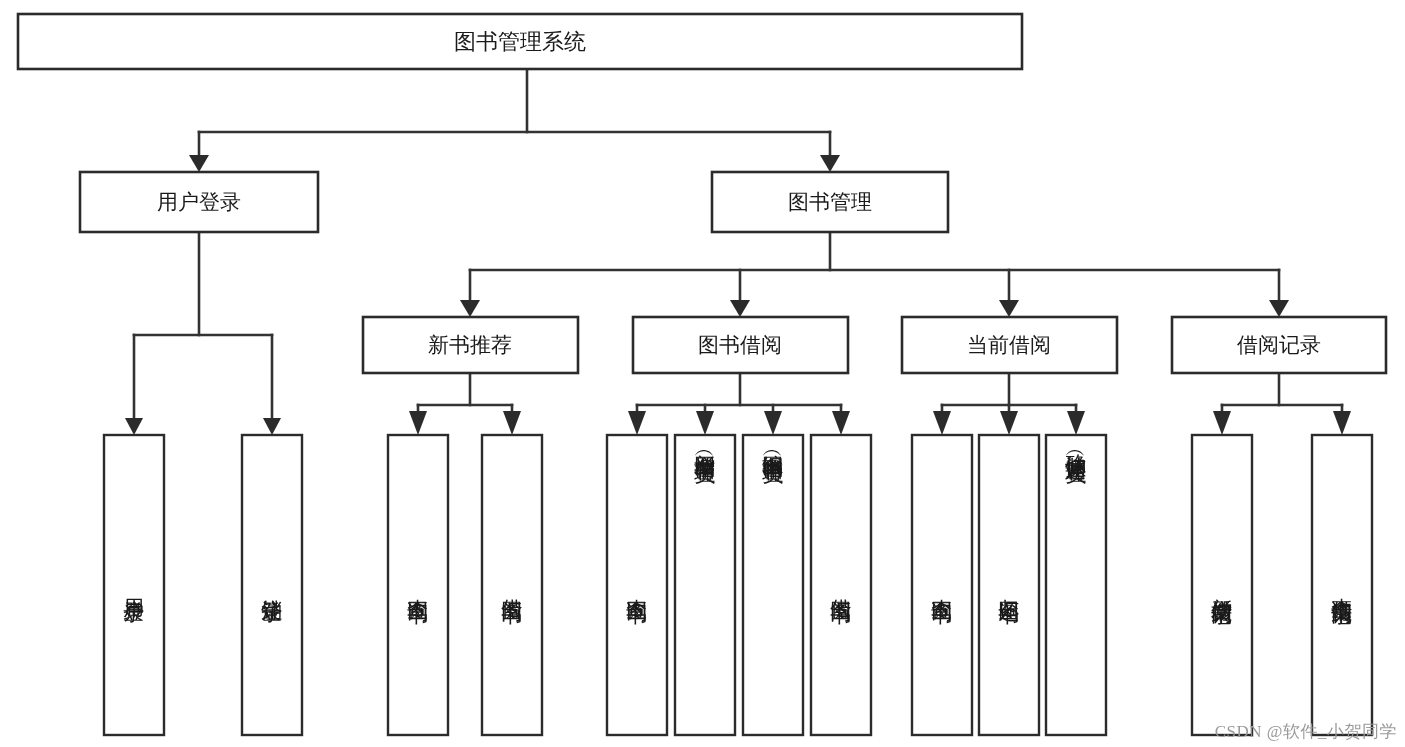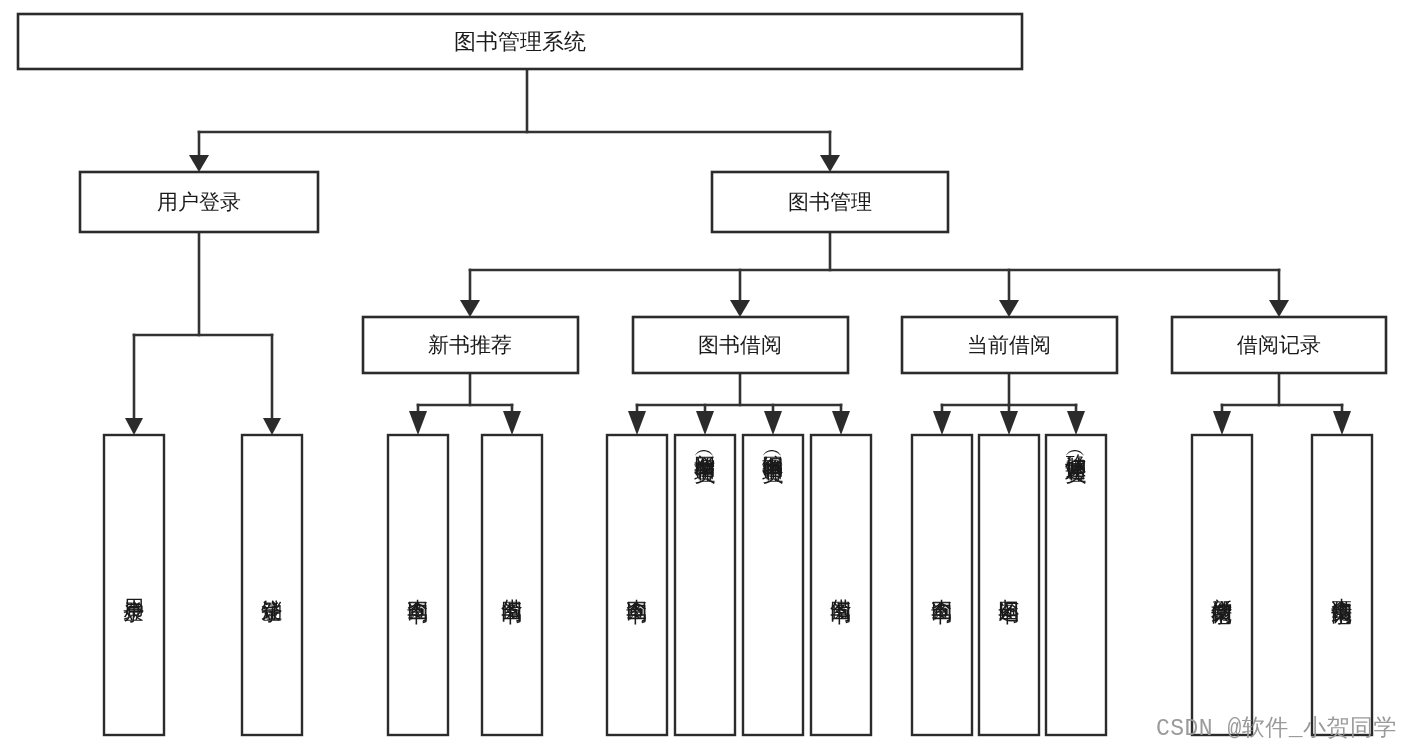--- a/index.html
+++ b/index.html
@@ -71,22 +71,22 @@
     line-height: 1.22;
     color: #1a1a1a;
     letter-spacing: 1.5px;
     white-space: nowrap;
     text-align: center;
   }
   #watermark {
     position: absolute;
     right: 8px;
     bottom: 4px;
-    font-family: Liberation Mono, monospace;
-    font-size: 23px;
+    font-family: Liberation Serif, serif;
+    font-size: 17px;
     color: #9a9a9a;
     letter-spacing: 0.5px;
     user-select: none;
   }
 </style>
 </head>
 <body>
 
 <div id="stage">
 

